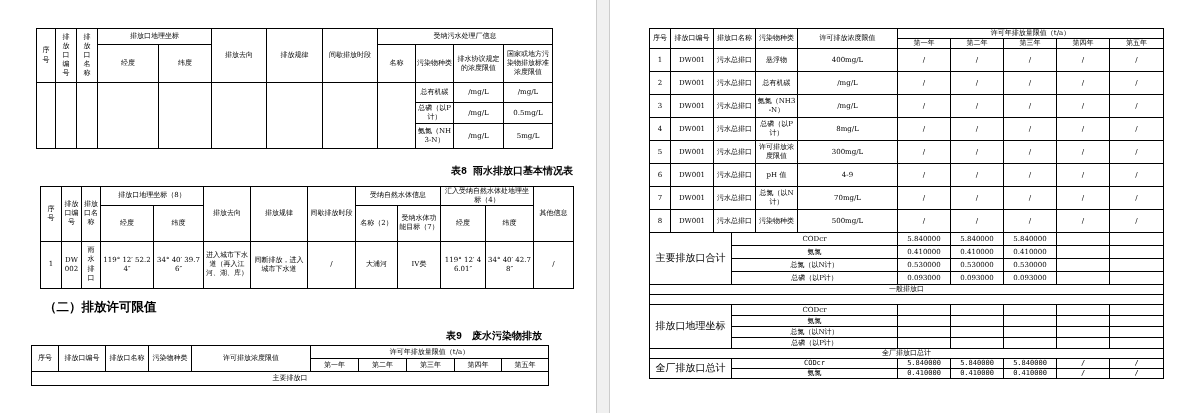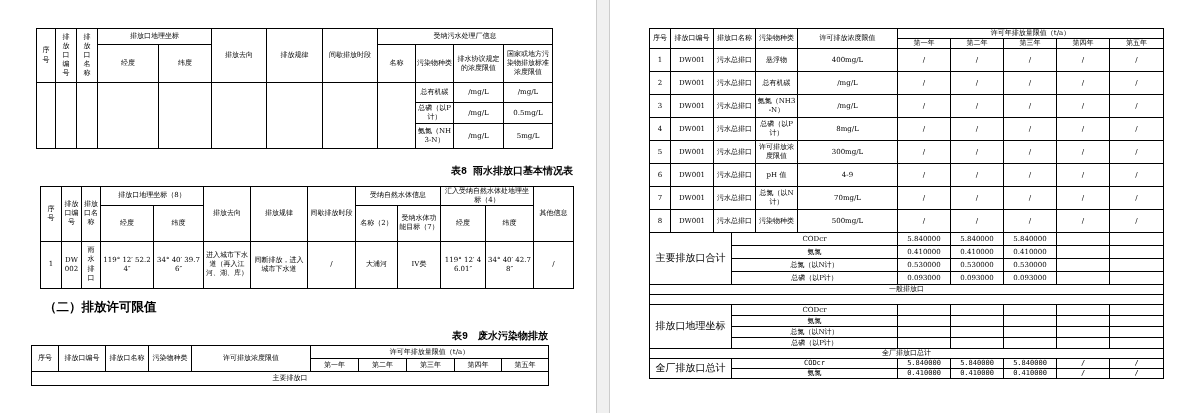--- a/index.html
+++ b/index.html
@@ -152,21 +152,21 @@
       <td>IV类</td>
       <td>119° 12′ 46.01″</td>
       <td>34° 40′ 42.78″</td>
       <td>/</td>
     </tr>
   </tbody>
     </table>
 
   <div class="heading">（二）排放许可限值</div>
 
-  <div class="ttl" style="left:31px; top:329px; width:517px;">表9　废水污染物排放</div>
+  <div class="ttl" style="left:25px; top:329px; width:517px;">表9　废水污染物排放</div>
 
   <table style="left:31px; top:345px; width:517px;">
     <colgroup>
       <col style="width:27px">
         <col style="width:47px">
         <col style="width:43px">
       <col style="width:43px">
         <col style="width:119px">
       <col style="width:48px">
         <col style="width:48px">

